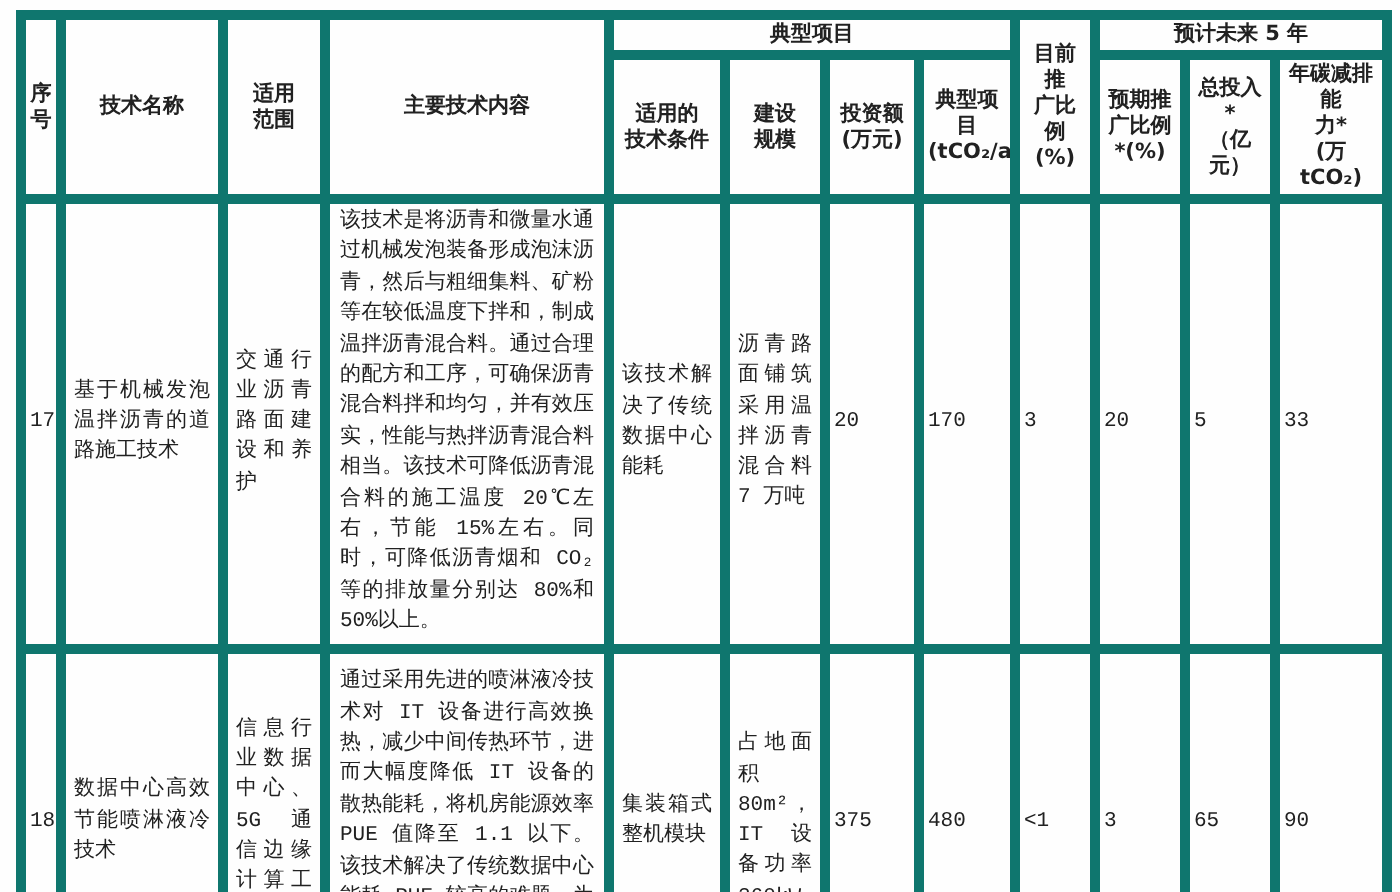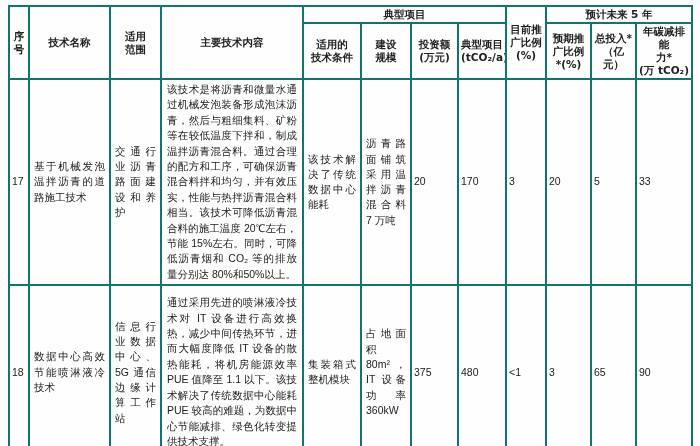--- a/index.html
+++ b/index.html
@@ -15,41 +15,41 @@
     overflow: hidden;
   }
   table.doc-table {
     border-collapse: collapse;
     table-layout: fixed;
     width: 683px;
     margin: 5px 0 0 8px;
     color: #212121;
   }
   .doc-table td, .doc-table th {
-    border: 2px solid #0f766e;
+    border: 5px solid #0f766e;
     vertical-align: middle;
     overflow: hidden;
     box-sizing: border-box;
     padding: 1px 2px;
   }
   .doc-table {
     border: 1px solid #5f5f5f;
   }
   
   .doc-table th {
     font-family: "DejaVu Sans", "Liberation Sans", sans-serif;
     font-weight: bold;
     font-size: 10.5px;
     line-height: 13px;
     text-align: center;
     white-space: pre-line;
   }
   
   .doc-table td {
-    font-family: Liberation Sans, sans-serif;
+    font-family: Liberation Mono, monospace;
     font-size: 10.5px;
     line-height: 15.3px;
   }
   td.num {
   }
   td.just {
     text-align: justify;
     text-justify: inter-character;
     padding: 16px 4px;
   }

